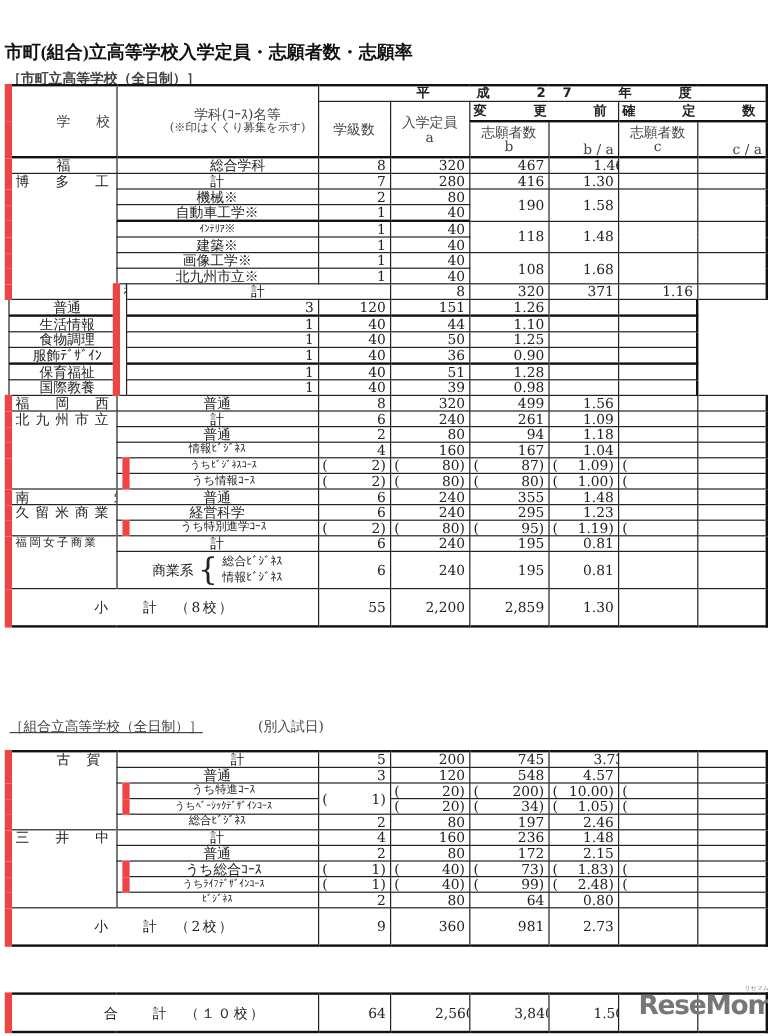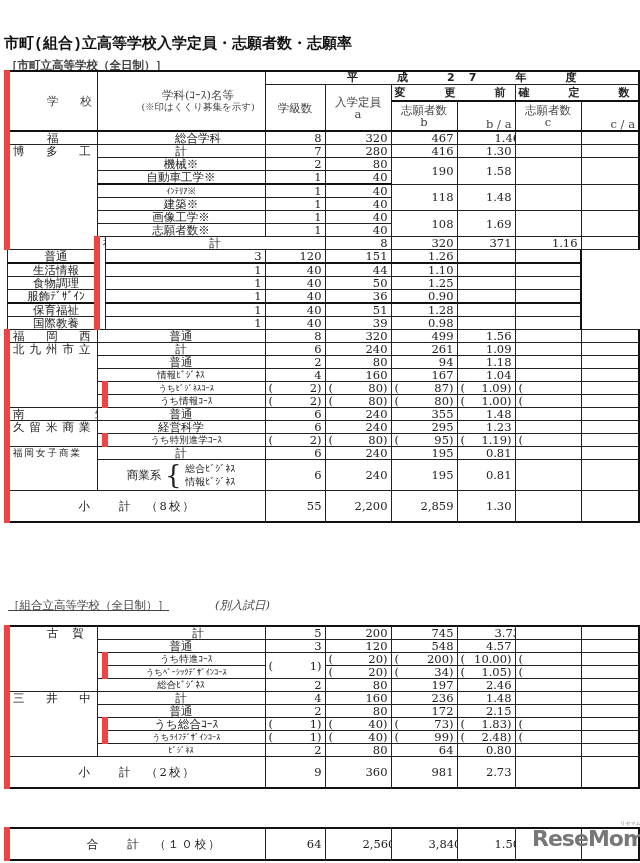--- a/index.html
+++ b/index.html
@@ -1,21 +1,21 @@
 <!DOCTYPE html>
 <html><head>
 <meta charset="utf-8">
 <style>
   html, body { margin:0; padding:0; background:#ffffff; }
   body { width:640px; height:863px; position:relative; overflow:hidden; font-family:"DejaVu Serif", serif; color:#222; }
-  .title { position:absolute; left:4px; top:34px; font-family:Liberation Mono, monospace; font-weight:bold; font-size:15px; letter-spacing:0px; color:#111; }
+  .title { position:absolute; left:4px; top:34px; font-family:Liberation Serif, serif; font-weight:bold; font-size:15px; letter-spacing:0px; color:#111; }
   .section-label { position:absolute; font-size:11.5px; color:#444; }
   .sec1 { left:6px; top:58px;font-weight:bold; }
   .sec2 { left:8px; top:598px;text-decoration:underline; }
-  .sec2-note { left:215px; top:598px;font-style:italic; }
+  .sec2-note { left:215px; top:598px; }
   table { position:absolute; border-collapse:collapse; font-size:11.5px; table-layout:fixed; }
   td { border:1px solid #222; padding:0 3px; height:12px; line-height:12px; white-space:nowrap; overflow:hidden; }
   .bt { border-top:2px solid #111;padding-left:37px; }
   .bb { border-bottom:2px solid #111; }
   .bl { border-left:6px solid #ef4444; }
   .br { border-right:2px solid #111; }
   .c { text-align:center; }
   .r { text-align:right; }
   .l { text-align:left; }
   .sch { letter-spacing:9px; }
@@ -127,26 +127,26 @@
   <tr>
     <td class="c" colspan="2">建築※</td>
     <td class="r">1</td>
     <td class="r">40</td>
   </tr>
   <tr>
     <td class="c" colspan="2">画像工学※</td>
     <td class="r">1</td>
     <td class="r">40</td>
     <td class="r" rowspan="2">108</td>
-    <td class="r" rowspan="2">1.69</td>
+    <td class="r" rowspan="2">1.68</td>
     <td rowspan="2"></td>
         <td rowspan="2" class="br"></td>
   </tr>
   <tr>
-    <td class="c" colspan="2">志願者数※</td>
+    <td class="c" colspan="2">北九州市立※</td>
     <td class="r">1</td>
     <td class="r">40</td>
   </tr>
 
   <tr>
     <td class="bl l sch nobottom" rowspan="7" style="vertical-align:top">福 岡 女 子</td>
     <td class="c" colspan="2">計</td>
     <td class="r">8</td>
     <td class="r">320</td>
     <td class="r">371</td>

